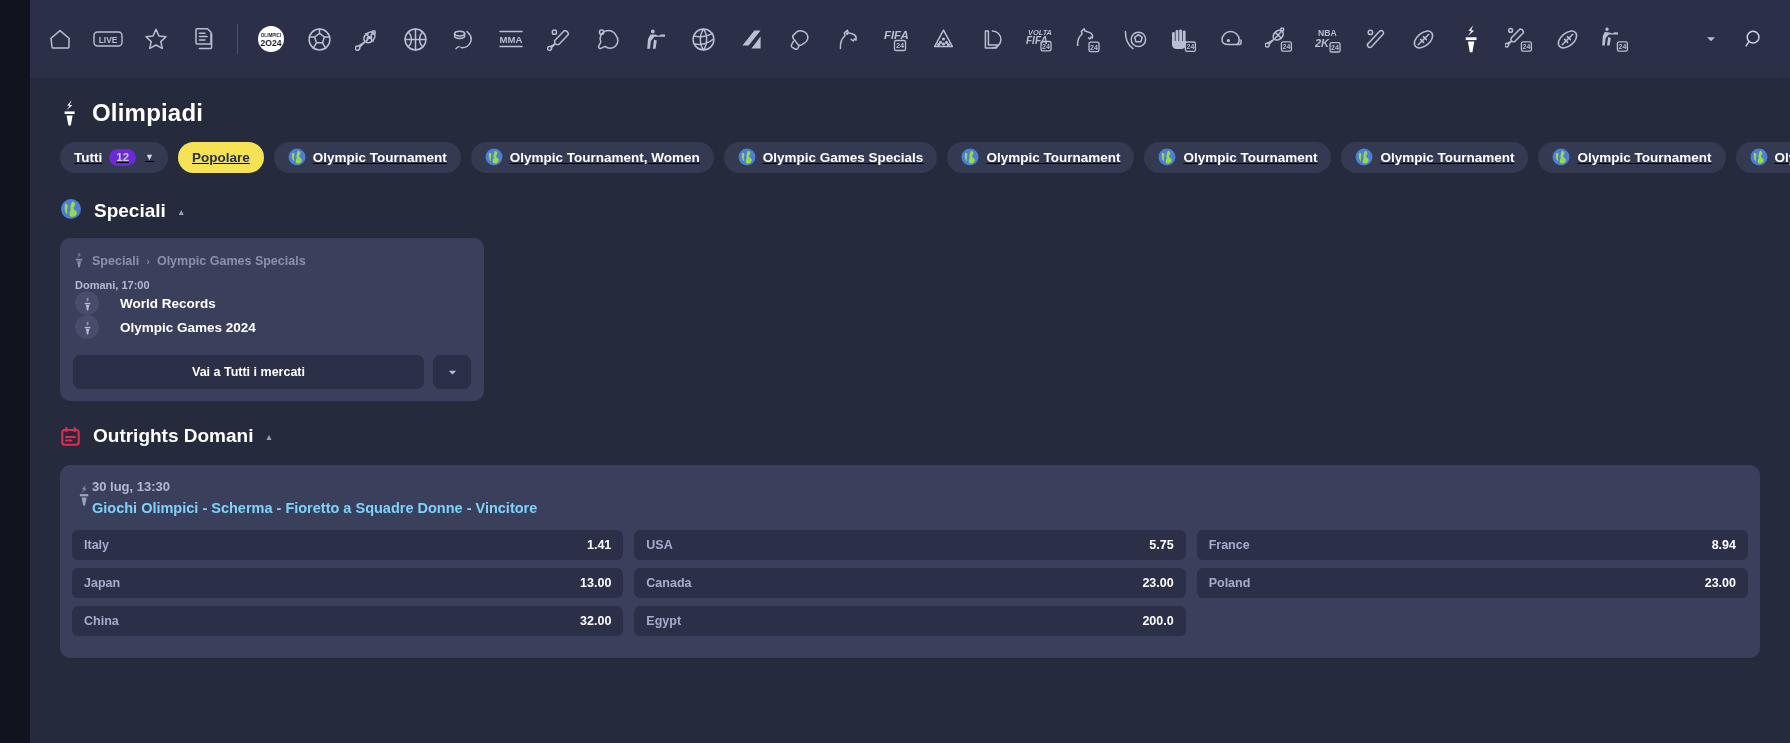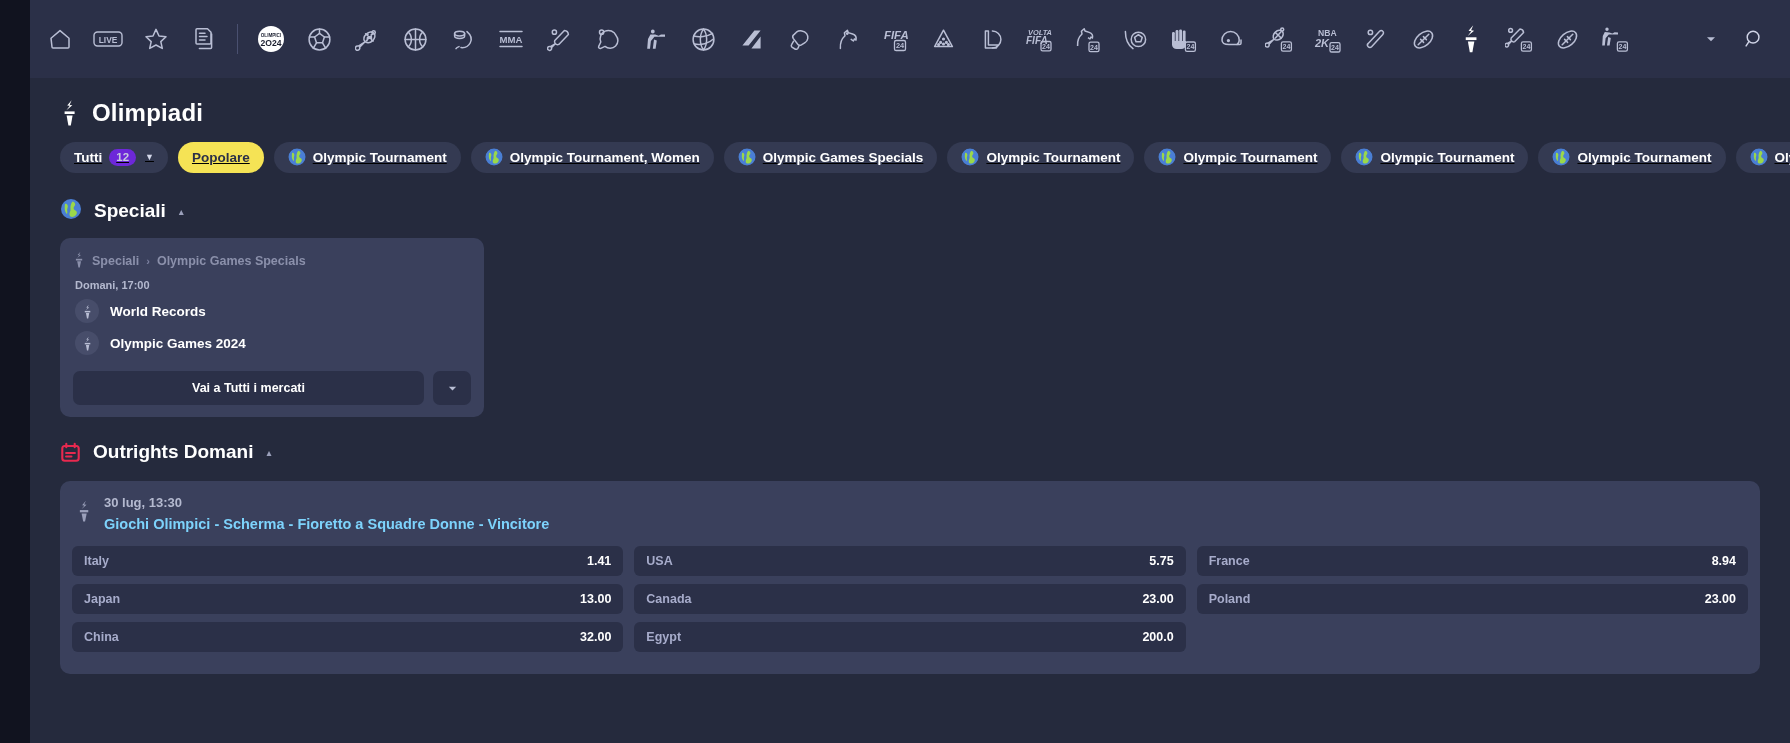--- a/index.html
+++ b/index.html
@@ -156,22 +156,22 @@
     border-radius: 10px;
     padding: 13px 13px 12px 13px;
   }
   .sc-breadcrumb {
     display:flex; align-items:center; gap:7px;
     color:#8b90ab; font-size:12.5px; font-weight:600;
   }
   .sc-breadcrumb .sep { color:#7b80a0; font-size:11px; }
   .sc-time { color:#b4b9cf; font-size:11px; font-weight:600; margin-top: 8px; padding-left:2px; }
   .sc-row {
-    display:flex; align-items:center; gap:11px;
-    margin-top: 8px;
+    display:flex; align-items:center; gap:21px;
+    margin-top: 0;
     padding-left: 2px;
     cursor:pointer;
   }
   .sc-badge {
     width:24px; height:24px; border-radius:50%;
     background:#474d6a;
     display:flex; align-items:center; justify-content:center;
     color:#b9bed4; flex:0 0 24px;
   }
   .sc-label { color:#ffffff; font-size:13.5px; font-weight:700; }
@@ -196,21 +196,21 @@
   }
 
   
   .outright-card {
     margin: 16px 0 0 30px;
     margin-right: 30px;
     background: #3a405c;
     border-radius: 10px;
     padding: 14px 12px 22px 12px;
   }
-  .ev-head { display:flex; gap:12px; align-items:flex-start; padding-left:4px; }
+  .ev-head { display:flex; align-items:flex-start; padding-left:4px; }
   .ev-torch { color:#9ba0bb; padding-top:3px; }
   .ev-meta { display:flex; flex-direction:column; gap:6px; }
   .ev-time { color:#b4b9cf; font-size:13px; font-weight:600; }
   .ev-title { color:#7dd3fc; font-size:14.5px; font-weight:700; }
 
   .odds-grid {
     display: grid;
     grid-template-columns: repeat(3, 1fr);
     gap: 8px 11px;
     margin-top: 14px;

